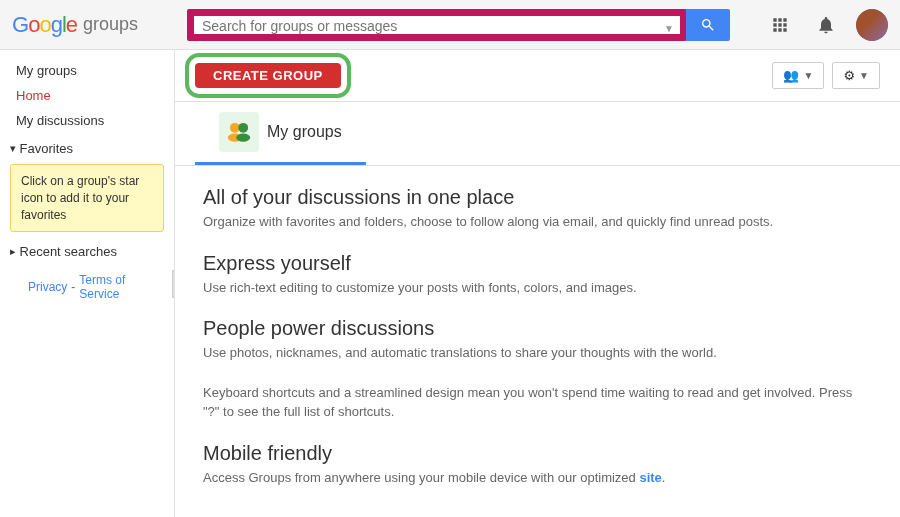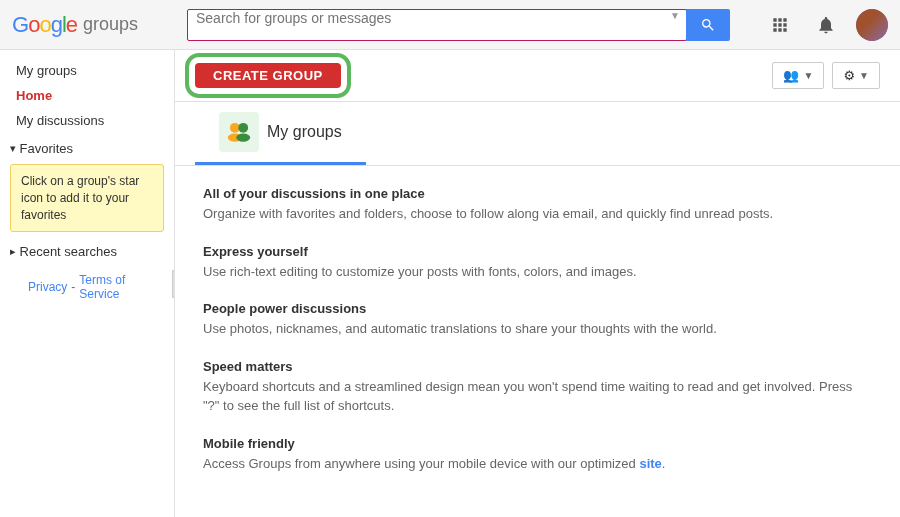--- a/index.html
+++ b/index.html
@@ -33,23 +33,23 @@
     .g-green { color: #34A853; }
     .logo-groups-text {
       font-size: 18px;
       color: #757575;
       font-weight: 300;
       margin-left: 2px;
     }
     .search-bar {
       flex: 1;
       display: flex;
-      align-items: flex-start;
+      align-items: flex-end;
       background: #fff;
-      border: 1px solid #be185d;
+      border: 7px solid #be185d;
       border-radius: 2px;
       height: 32px;
       max-width: 500px;
     }
     .search-bar input {
       flex: 1;
       border: none;
       outline: none;
       padding: 0 8px;
       font-size: 14px;
@@ -130,21 +130,21 @@
     }
     .sidebar-nav-item {
       display: flex;
       align-items: center;
       padding: 5px 16px;
       cursor: pointer;
       font-size: 13px;
       color: #333;
       text-decoration: none;
     }
-    .sidebar-nav-item.active { color: #d32f2f; font-weight: 700; }
+    .sidebar-nav-item.active { color: #d32f2f; font-weight: 400; }
     .sidebar-section-header {
       display: flex;
       align-items: center;
       padding: 8px 10px 4px 10px;
       font-size: 13px;
       color: #333;
       font-weight: 500;
       cursor: pointer;
     }
     .sidebar-section-header .arrow { margin-right: 4px; font-size: 11px; }
@@ -268,23 +268,23 @@
     .tab-label { font-size: 16px; font-weight: 400; color: #333; }
 
     
     .welcome-content {
       padding: 20px 28px;
     }
     .feature-item {
       margin-bottom: 20px;
     }
     .feature-title {
-      font-size: 13px;
-      color: #333;
-      font-weight: 700;
+      font-size: 20px;
+      color: #333;
+      font-weight: 400;
       margin-bottom: 3px;
     }
     .feature-desc {
       font-size: 13px;
       color: #666;
       line-height: 1.5;
     }
     .feature-desc a { color: #4285F4; text-decoration: none; font-weight: bold; }
   </style>
 </head>
@@ -401,21 +401,20 @@
       </div>
       <div class="feature-item">
         <div class="feature-title">Express yourself</div>
         <div class="feature-desc">Use rich-text editing to customize your posts with fonts, colors, and images.</div>
       </div>
       <div class="feature-item">
         <div class="feature-title">People power discussions</div>
         <div class="feature-desc">Use photos, nicknames, and automatic translations to share your thoughts with the world.</div>
       </div>
       <div class="feature-item">
-        <div class="feature-title">Speed matters</div>
         <div class="feature-desc">Keyboard shortcuts and a streamlined design mean you won't spend time waiting to read and get involved. Press "?" to see the full list of shortcuts.</div>
       </div>
       <div class="feature-item">
         <div class="feature-title">Mobile friendly</div>
         <div class="feature-desc">
           <span>Access Groups from anywhere using your mobile device with our optimized </span><a href="#">site</a><span>.</span>
         </div>
       </div>
     </div>
 

